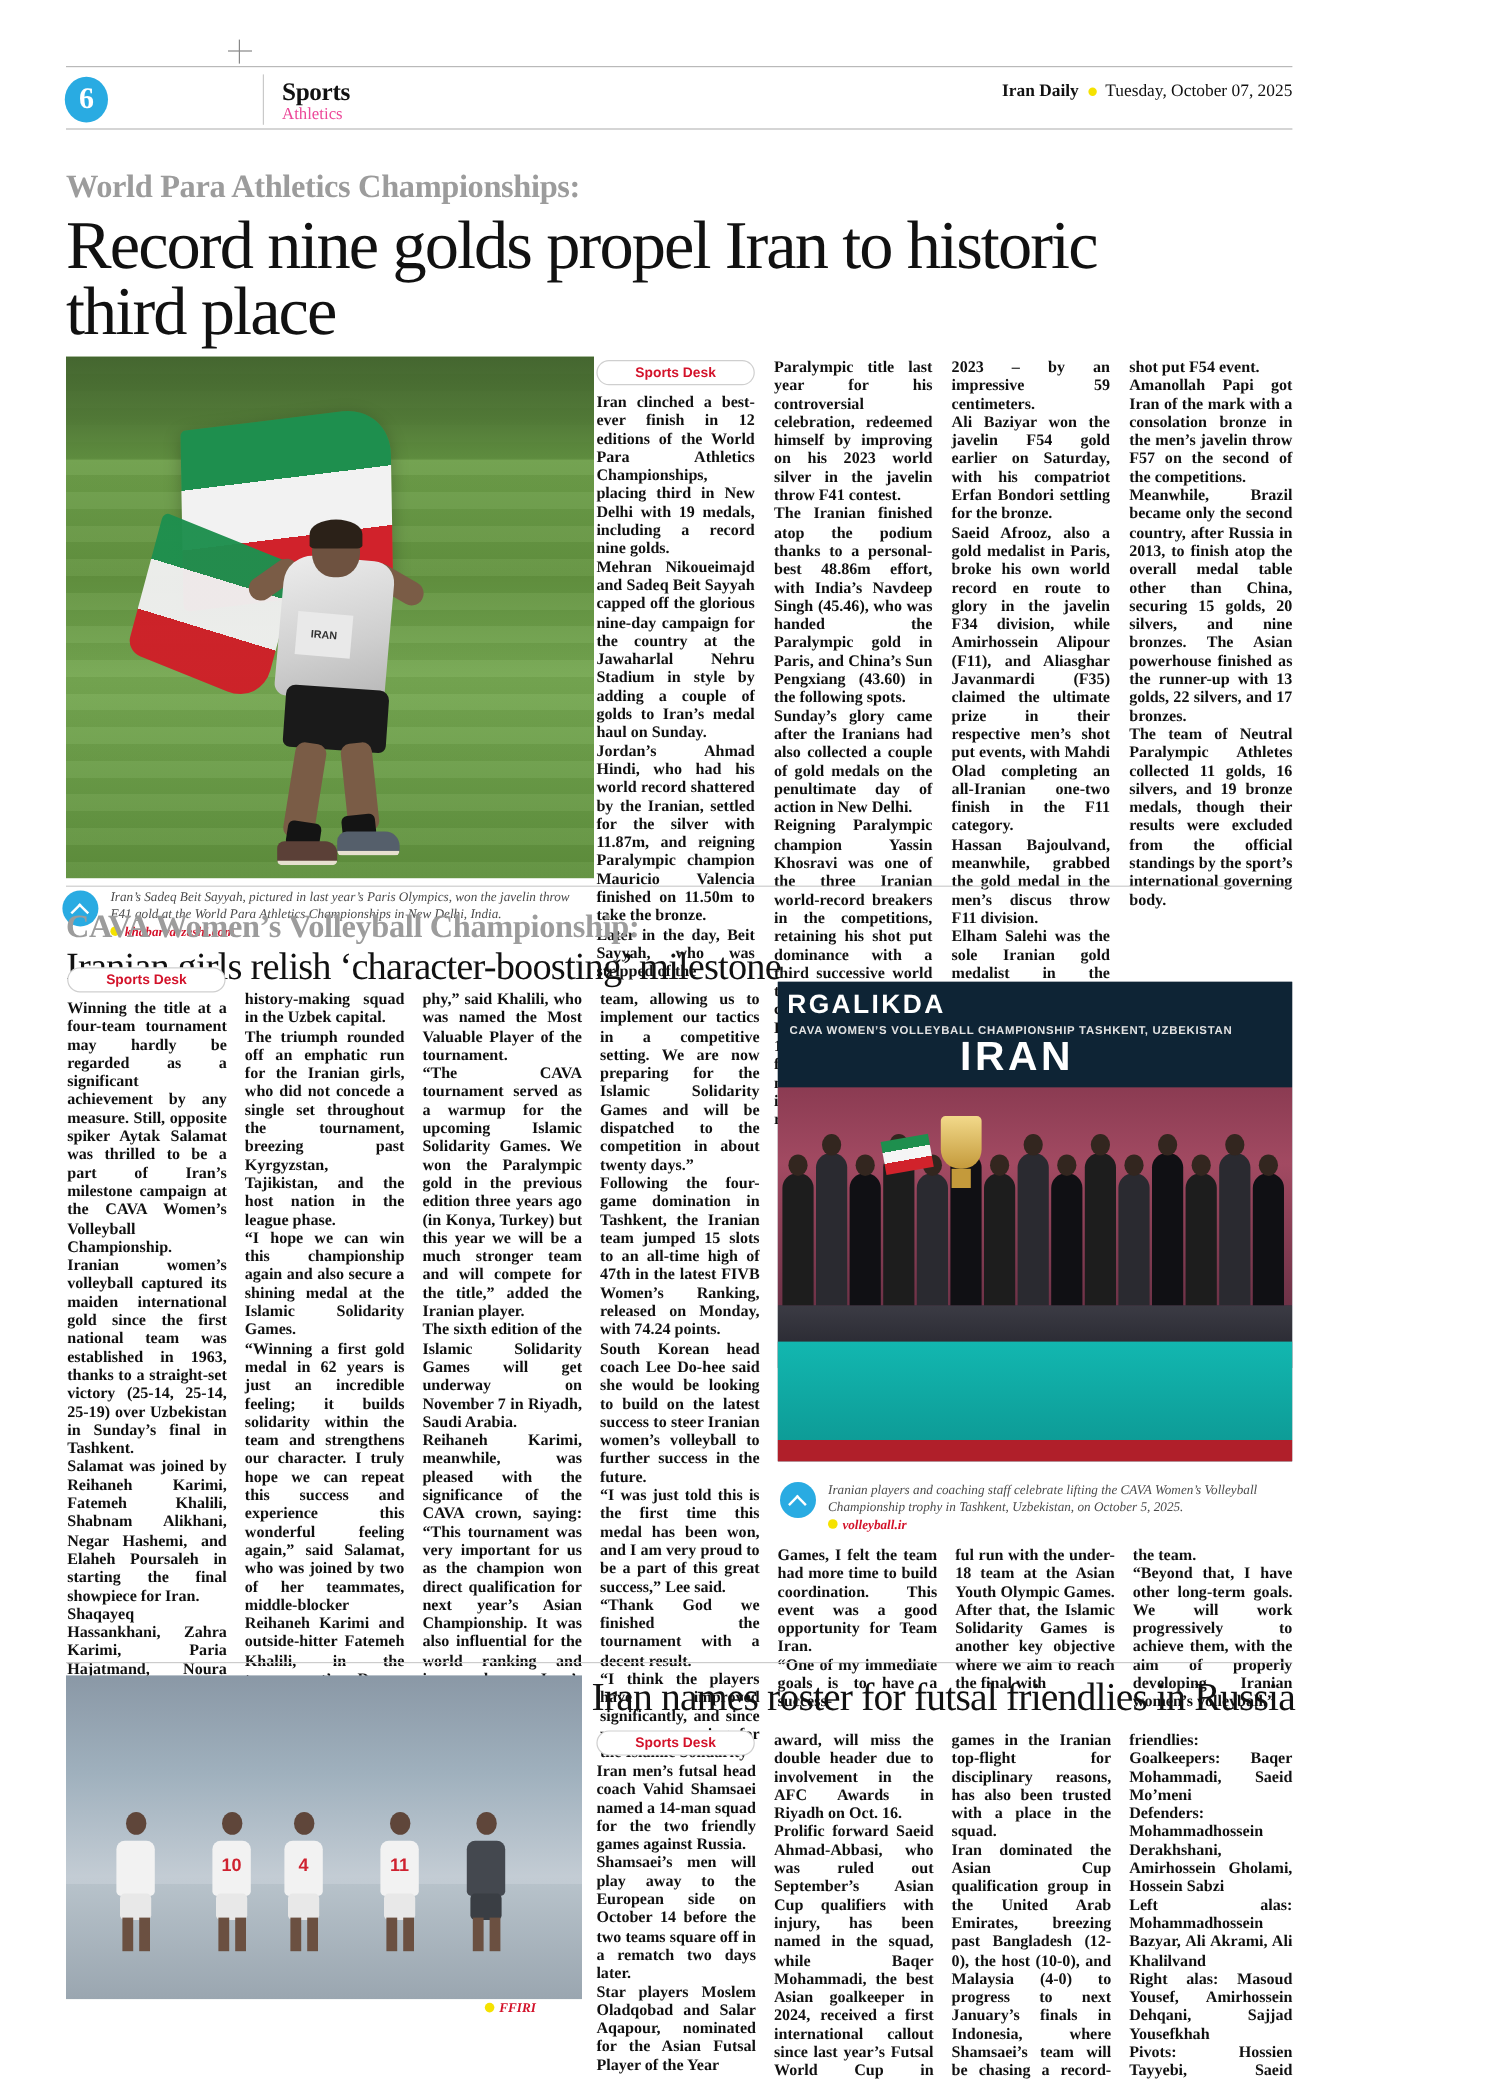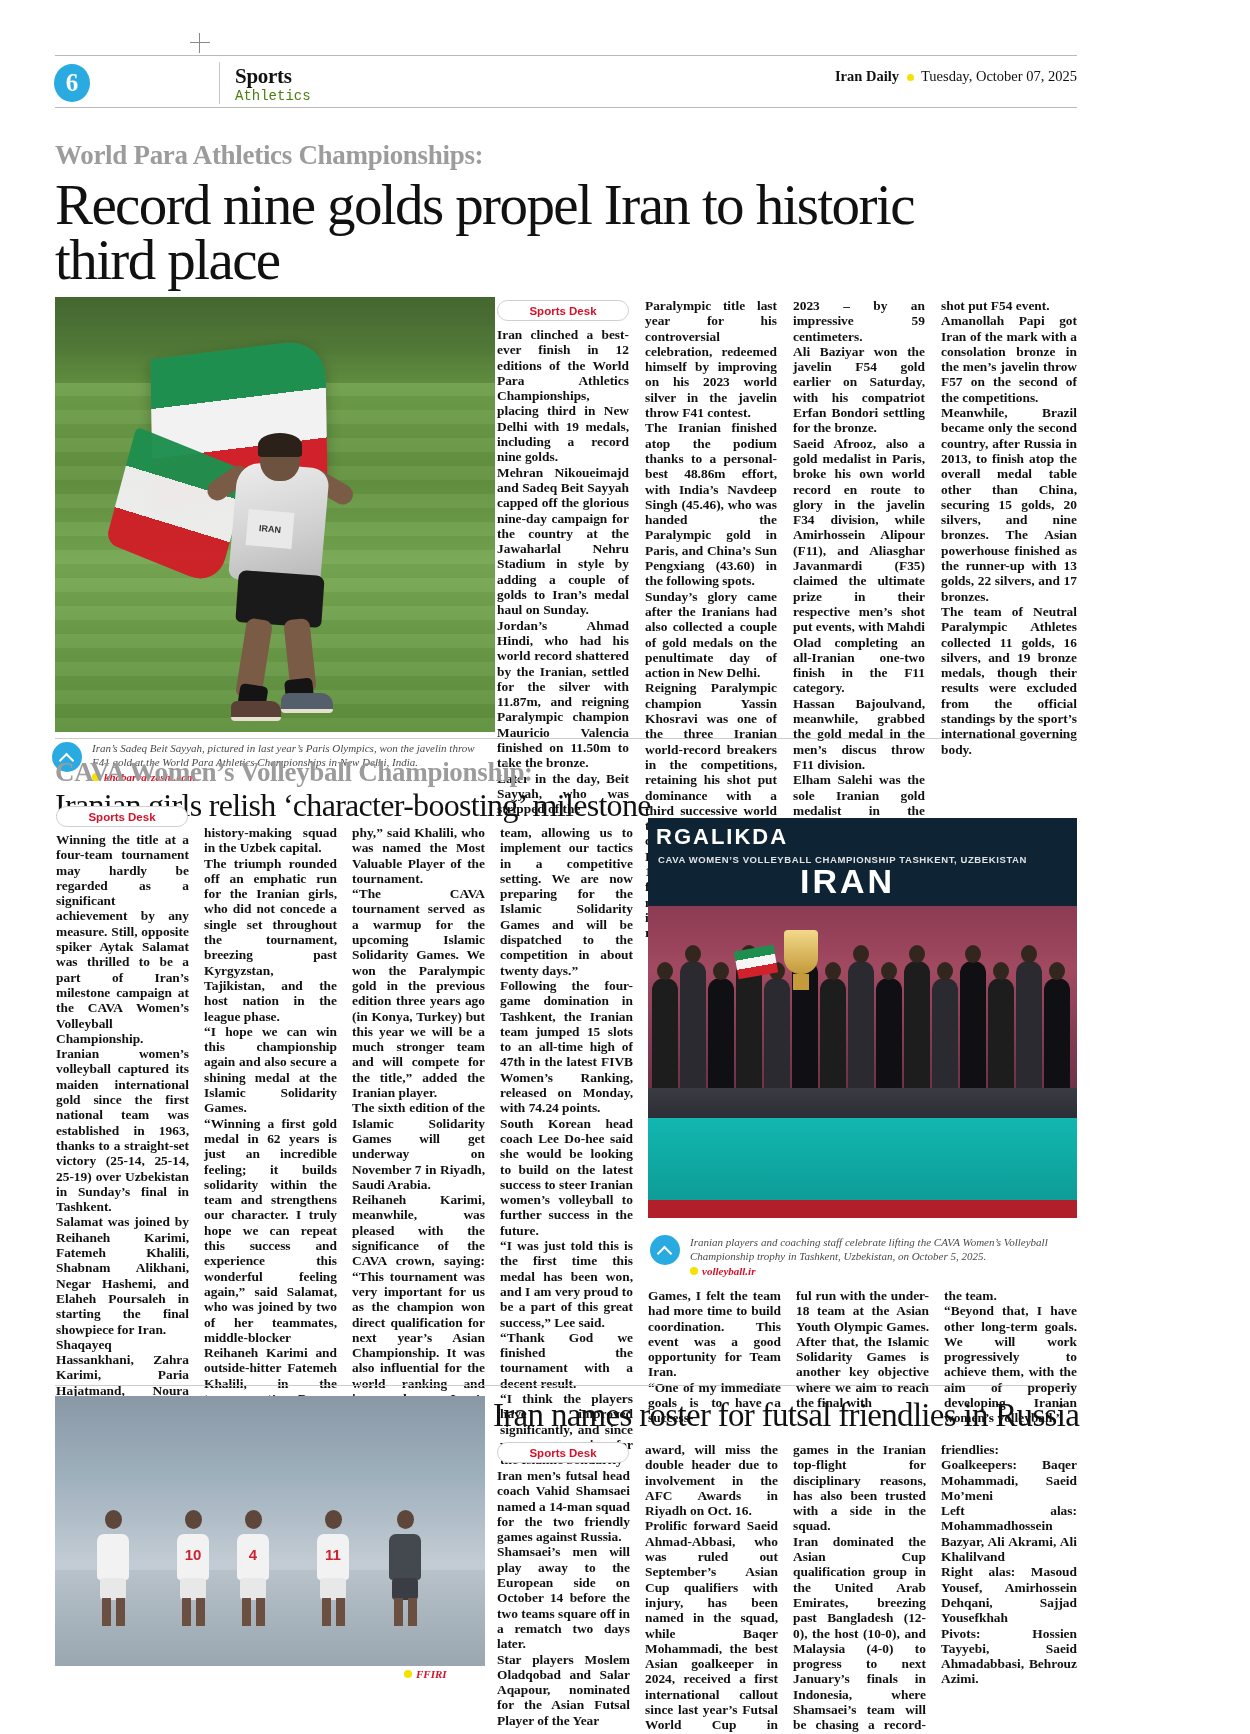--- a/index.html
+++ b/index.html
@@ -34,21 +34,21 @@
     font-size:25px; line-height:38px; text-align:center;
   }
   .sec-divider { position:absolute; left:164px; top:6px; width:1px; height:42px; background:#c9c9c9; }
   .sec-title {
     position:absolute; left:180px; top:8px;
     font-family:"Liberation Serif", serif; font-weight:bold;
     font-size:21px; letter-spacing:-.3px; color:#111;
   }
   .sec-sub {
     position:absolute; left:180px; top:32px;
-    font-family:Liberation Mono, monospace; font-size:14px; color:#4d7c0f;
+    font-family:Liberation Serif, serif; font-size:14px; color:#ec4899;
   }
   .masthead-right {
     position:absolute; right:0; top:12px;
     font-family:"Liberation Serif", serif; font-size:14.5px; color:#111;
     white-space:nowrap;
   }
   .masthead-right .brand { font-weight:bold; }
   .dot-yellow {
     display:inline-block; width:7px; height:7px; border-radius:50%;
     background:#f5e200; margin:0 4px 1px 4px; vertical-align:middle;
@@ -573,25 +573,26 @@
       <p>Iran men’s futsal head coach Vahid Shamsaei named a 14-man squad for the two friendly games against Russia.</p>
       <p>Shamsaei’s men will play away to the European side on October 14 before the two teams square off in a rematch two days later.</p>
       <p>Star players Moslem Oladqobad and Salar Aqapour, nominated for the Asian Futsal Player of the Year</p>
     </div>
   <div class="col" id="s3c2" style="left:645px; top:1442px; width:133px; height:226px;">
       <p>award, will miss the double header due to involvement in the AFC Awards in Riyadh on Oct. 16.</p>
       <p>Prolific forward Saeid Ahmad-Abbasi, who was ruled out September’s Asian Cup qualifiers with injury, has been named in the squad, while Baqer Mohammadi, the best Asian goalkeeper in 2024, received a first international callout since last year’s Futsal World Cup in Uzbekistan.</p>
       <p>Behrouz Azimi, who missed Mes Sungun’s previous two</p>
     </div>
   <div class="col" id="s3c3" style="left:793px; top:1442px; width:133px; height:226px;">
-      <p>games in the Iranian top-flight for disciplinary reasons, has also been trusted with a side in the squad.</p>
+      <p>games in the Iranian top-flight for disciplinary reasons, has also been trusted with a place in the squad.</p>
       <p>Iran dominated the Asian Cup qualification group in the United Arab Emirates, breezing past Bangladesh (12-0), the host (10-0), and Malaysia (4-0) to progress to next January’s finals in Indonesia, where Shamsaei’s team will be chasing a record-extending 14th title.</p>
       <p>The following is Iran’s full squad for the upcoming</p>
     </div>
   <div class="col" id="s3c4" style="left:941px; top:1442px; width:136px; height:226px;">
       <p>friendlies:</p>
       <p>Goalkeepers: Baqer Mohammadi, Saeid Mo’meni</p>
+      <p>Defenders: Mohammadhossein Derakhshani, Amirhossein Gholami, Hossein Sabzi</p>
       <p>Left alas: Mohammadhossein Bazyar, Ali Akrami, Ali Khalilvand</p>
       <p>Right alas: Masoud Yousef, Amirhossein Dehqani, Sajjad Yousefkhah</p>
       <p>Pivots: Hossien Tayyebi, Saeid Ahmadabbasi, Behrouz Azimi.</p>
     </div>
 
 </div>
 
 </body></html>

